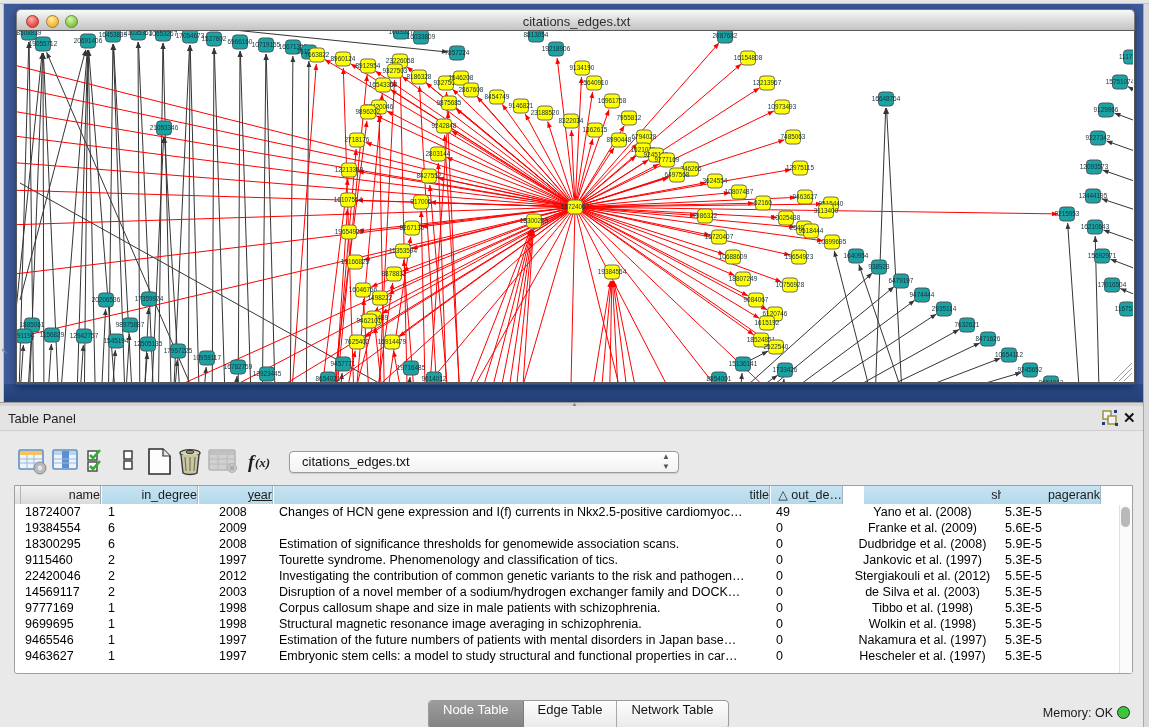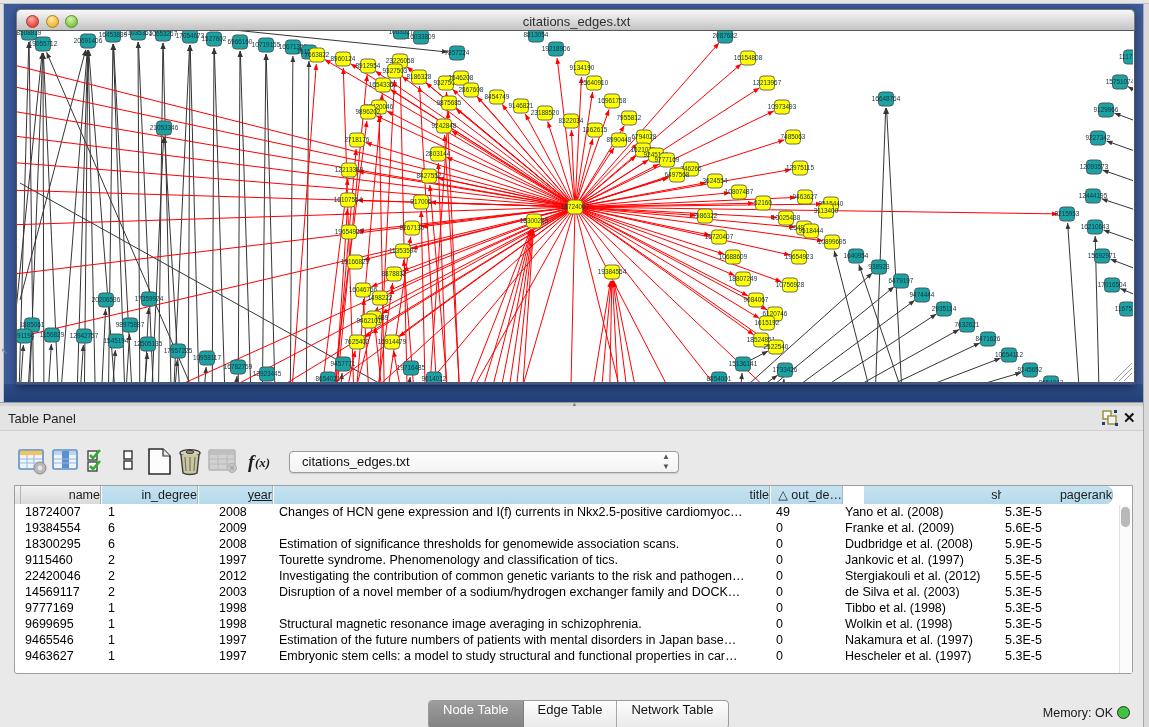--- a/index.html
+++ b/index.html
@@ -31,25 +31,25 @@
   border:1px solid #9a9a9a; border-radius:4px; font-size:13px; color:#111; line-height:20px; padding-left:12px;
   box-shadow:0 1px 1px rgba(0,0,0,.12); }
 #combo .arr { position:absolute; right:8px; top:0px; font-size:8px; color:#555; line-height:10px; }
 
 #tablebox { position:absolute; left:14px; top:485px; width:1119px; height:189px; background:#fff; border:1px solid #9f9f9f; border-radius:0 0 3px 3px; }
 #gutter { position:absolute; left:15px; top:486px; width:6px; height:18px; background:linear-gradient(#f4f4f4,#dcdcdc); border-right:1px solid #b5b5b5; }
 .th { position:absolute; top:486px; height:18px; background:linear-gradient(#c6e3f2,#b4d9ea); border-right:1px solid #9fb7c2;
   font-size:12.5px; color:#1c1c1c; text-align:right; line-height:18px; }
 #th0 { left:21px; width:80px; background:linear-gradient(#f2f2f2,#dadada); border-right:1px solid #aaa; }
 #th1 { left:102px; width:96px; } #th2 { left:199px; width:74px;text-decoration:underline; } #th3 { left:274px; width:496px; }
-#th4 { left:771px; width:72px; } #th5 { left:844px; width:156px;margin-left:20px; } #th6 { left:1001px; width:112px;border-radius:8px; }
+#th4 { left:771px; width:72px; } #th5 { left:844px; width:156px;margin-left:20px; } #th6 { left:1001px; width:100px; }
 .tr { position:absolute; left:15px; width:1104px; height:16px; font-size:12.5px; color:#000; }
 .tr span { position:absolute; top:0; height:16px; line-height:15px; white-space:nowrap; overflow:hidden; }
 .c0 { left:10px; width:86px; } .c1 { left:93px; width:95px; } .c2 { left:204px; width:74px; }
-.c3 { left:264px; width:494px; } .c4 { left:761px; width:70px; } .c5 { left:830px; width:155px; text-align:left; }
+.c3 { left:264px; width:494px; } .c4 { left:761px; width:70px; } .c5 { left:830px; width:155px; text-align:center; }
 .c6 { left:990px; width:90px; }
 #vscroll { position:absolute; left:1119px; top:505px; width:13px; height:168px; background:#fbfbfb; border-left:1px solid #e0e0e0; }
 #vthumb { position:absolute; left:1121px; top:507px; width:9px; height:20px; background:#b9b9b9; border-radius:5px; }
 
 #tabs { position:absolute; left:428px; top:700px; height:29px; display:flex; border:1px solid #9b9b9b; border-radius:4px;
   overflow:hidden; background:linear-gradient(#fdfdfd,#e9e9e9); box-shadow:0 1px 1px rgba(0,0,0,.1); }
 .tab { font-size:13px; color:#141414; line-height:17px; padding:0 14px; border-right:1px solid #a8a8a8; }
 .tab.sel { background:linear-gradient(#9c9c9c,#828282); color:#fff; border-right:1px solid #7d7d7d; }
 .tab:last-child { border-right:none;text-align:center; }
 
@@ -895,20 +895,21 @@
       <span class="c2">2003</span>
 <span class="c3">Disruption of a novel member of a sodium/hydrogen exchanger family and DOCK…</span>
       <span class="c4">0</span>
       <span class="c5">de Silva et al. (2003)</span>
       <span class="c6">5.3E-5</span>
     </div>
     <div class="tr" style="top:601px">
 <span class="c0">9777169</span>
       <span class="c1">1</span>
       <span class="c2">1998</span>
+<span class="c3">Corpus callosum shape and size in male patients with schizophrenia.</span>
       <span class="c4">0</span>
       <span class="c5">Tibbo et al. (1998)</span>
       <span class="c6">5.3E-5</span>
     </div>
     <div class="tr" style="top:617px">
 <span class="c0">9699695</span>
       <span class="c1">1</span>
       <span class="c2">1998</span>
 <span class="c3">Structural magnetic resonance image averaging in schizophrenia.</span>
       <span class="c4">0</span>

